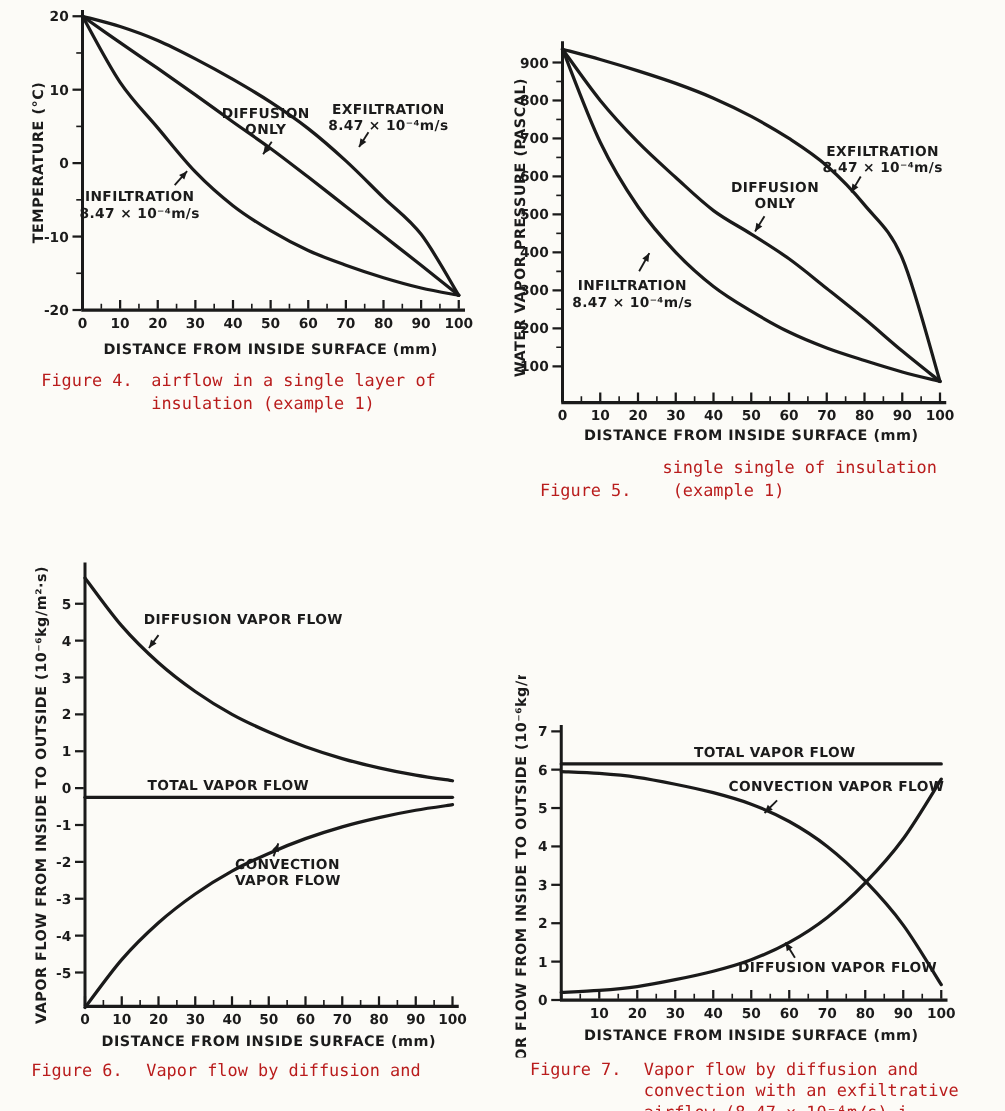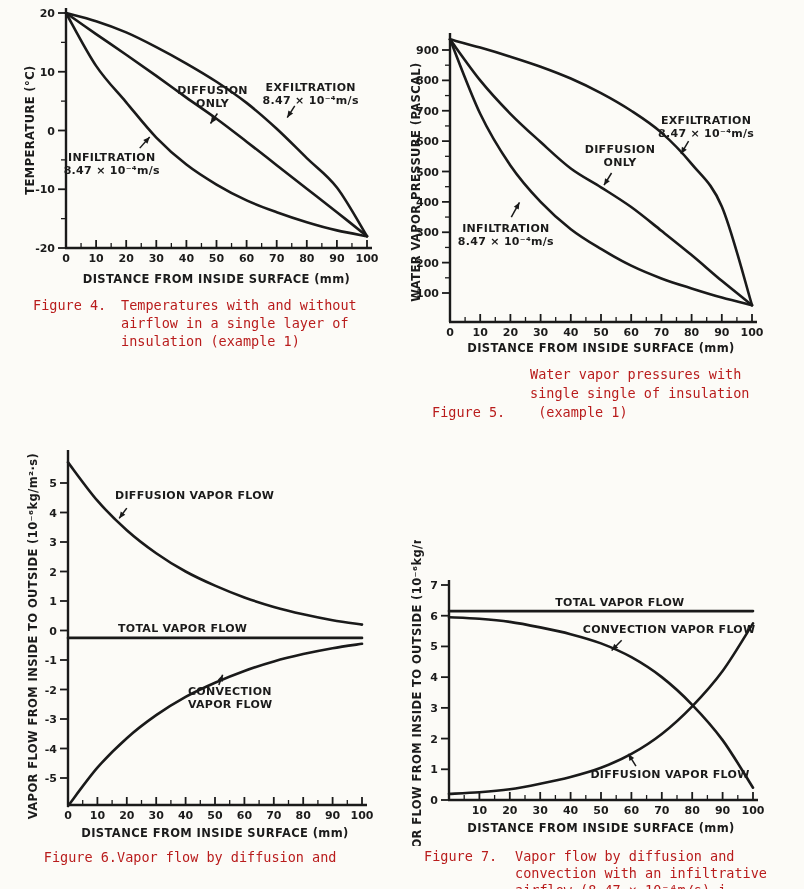--- a/index.html
+++ b/index.html
@@ -9,21 +9,21 @@
   #fig0{left:0;top:0;width:400px;height:300px;}
   #fig1{left:404px;top:0;width:400px;height:362px;}
   #fig2{left:0;top:440px;width:400px;height:408px;}
   #fig3{left:404px;top:540px;width:400px;height:306px;}
   .caption{position:absolute;display:flex;color:#b91c1c;font-weight:normal;
            font-family:"DejaVu Sans Mono",monospace;font-size:13.5px;}
   .cap-label{flex:0 0 auto;}
   .cap-lines div{white-space:pre;}
   #cap0{left:33px;top:296px;line-height:18px;}  #cap0 .cap-label{width:88px;}
   #cap1{left:432px;top:365px;line-height:19px;align-items:flex-end;} #cap1 .cap-label{width:98px;}
-  #cap2{left:25px;top:848px;line-height:19px;}  #cap2 .cap-label{width:92px;text-align:right;}
+  #cap2{left:25px;top:848px;line-height:19px;}  #cap2 .cap-label{width:92px;}
   #cap3{left:424px;top:848px;line-height:17px;} #cap3 .cap-label{width:91px;}
   .tick{font:bold 11px "DejaVu Sans",sans-serif;fill:#1b1b1b;}
   .axlab{font:bold 11.5px "DejaVu Sans",sans-serif;fill:#1b1b1b;letter-spacing:.4px;}
   .ann{font:bold 11px "DejaVu Sans",sans-serif;fill:#1b1b1b;letter-spacing:.3px;}
 </style>
 </head>
 <body>
 
 <div class="page">
 
@@ -336,44 +336,42 @@
         <g>
           <text x="266.008" y="237.8857142857143" text-anchor="middle" class="ann">DIFFUSION VAPOR FLOW</text>
           <line x1="231.96" y1="226.21428571428572" x2="224.35999999999999" y2="213.92857142857144" stroke="#1a1a1a" stroke-width="1.5"></line>
           <polygon points="224.35999999999999,213.92857142857144 225.39832021315075,220.92942074383043 230.16074892413545,217.98336019238408" fill="#1a1a1a"></polygon>
         </g>
       </svg></div>
 
   <div class="caption" id="cap0">
     <div class="cap-label">Figure 4.</div>
     <div class="cap-lines">
-      <div>Temperatures with and without</div>
       <div>airflow in a single layer of</div>
       <div>insulation (example 1)</div>
     </div>
   </div>
 
   <div class="caption" id="cap1">
     <div class="cap-label">Figure 5.</div>
     <div class="cap-lines">
-      <div>Water vapor pressures with</div>
       <div>single single of insulation</div>
       <div> (example 1)</div>
     </div>
   </div>
 
   <div class="caption" id="cap2">
     <div class="cap-label">Figure 6.</div>
     <div class="cap-lines">
       <div>Vapor flow by diffusion and</div>
     </div>
   </div>
 
   <div class="caption" id="cap3">
     <div class="cap-label">Figure 7.</div>
     <div class="cap-lines">
       <div>Vapor flow by diffusion and</div>
-      <div>convection with an infiltrative</div>
+      <div>convection with an exfiltrative</div>
       <div>airflow (8.47 × 10⁻⁴m/s) i</div>
     </div>
   </div>
 
 </div>
 
 </body></html>

